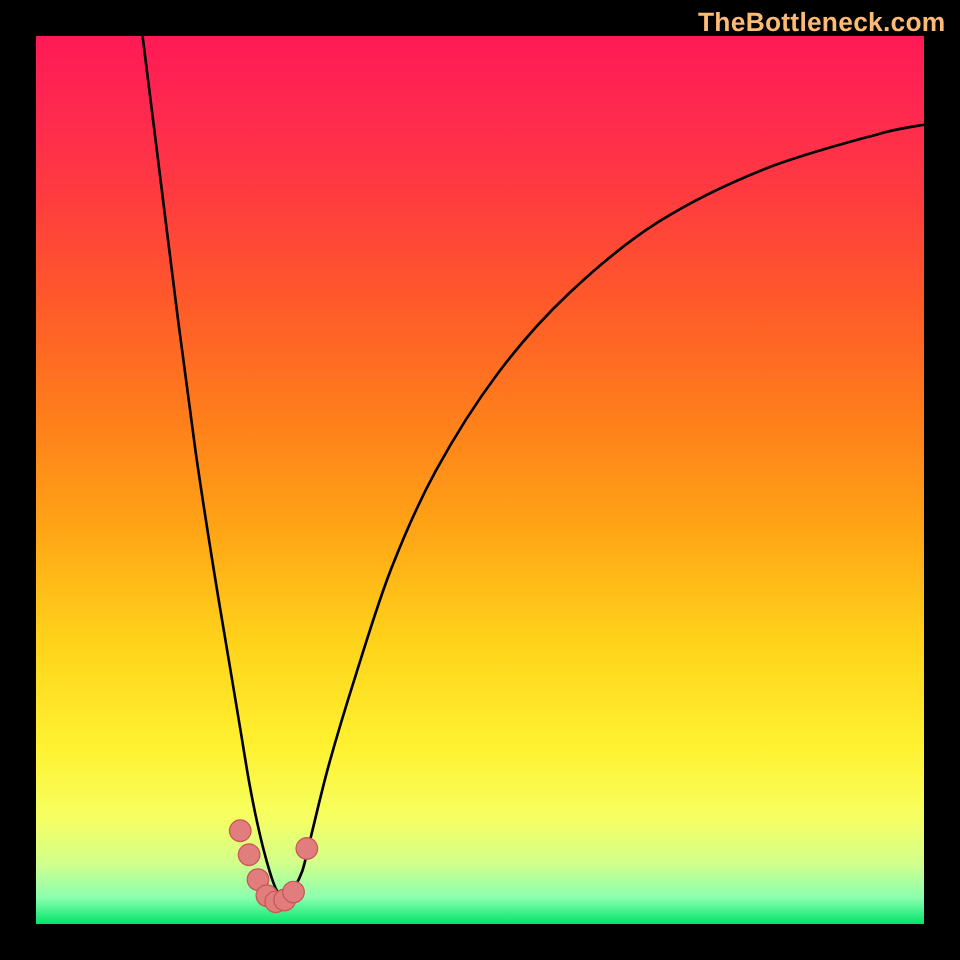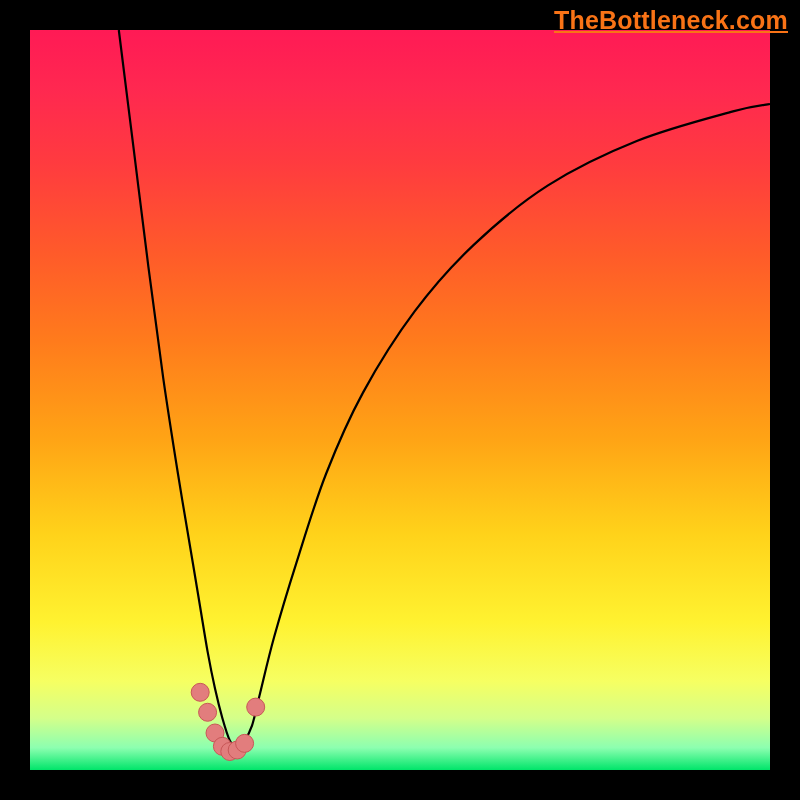--- a/index.html
+++ b/index.html
@@ -16,27 +16,26 @@
     top: 0;
     left: 0;
     width: 800px;
     height: 800px;
     background: #000;
   }
   .watermark {
     position: absolute;
     top: 6px;
     right: 12px;
-    color: #f97316;
-    font-size: 25px;
+    color: #fdba74;
+    font-size: 22px;
     font-weight: 600;
     letter-spacing: 0.2px;
     z-index: 50;
     font-family: Arial, sans-serif;
-    text-decoration: underline;
   }
   svg {
     position: absolute;
     top: 0;
     left: 0;
   }
 </style>
 </head>
 <body>
 

